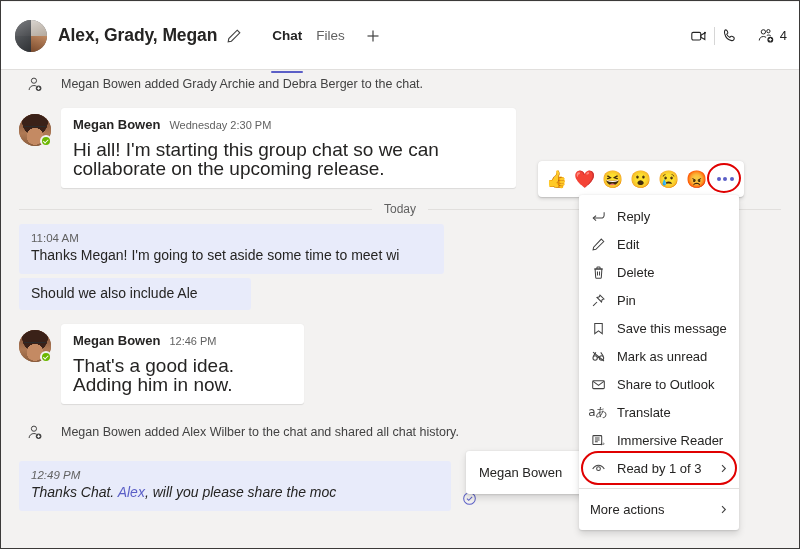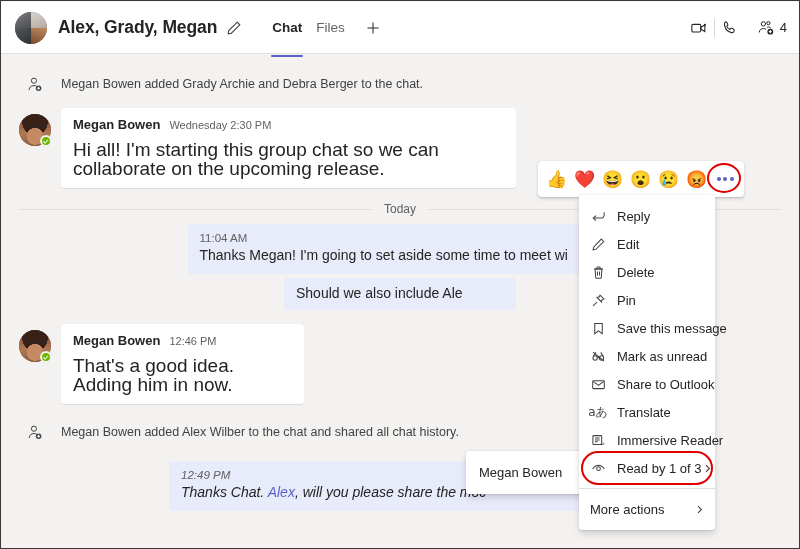--- a/index.html
+++ b/index.html
@@ -18,21 +18,21 @@
     box-sizing: border-box;
     border: 1px solid #3b3a39;
     background: #f3f2f1;
     overflow: hidden;
   }
 
   
   .header {
     position: absolute;
     top: 1px; left: 0; right: 0;
-    height: 52px;
+    height: 68px;
     background: #ffffff;
     border-bottom: 1px solid #e1dfdd;
     display: flex;
     align-items: center;
     padding: 0 12px 0 14px;
     box-sizing: border-box;
   }
   .group-avatar {
     width: 32px; height: 32px;
     border-radius: 50%;
@@ -246,21 +246,21 @@
   }
   .date-divider .label {
     font-size: 12px;
     color: #616161;
     padding: 0 12px;
   }
 
   
   .out-row {
     display: flex;
-    justify-content: center;
+    justify-content: flex-start;
     margin-top: 4px;
   }
   .out-bubble {
     background: #e8ebfa;
     border-radius: 3px;
     padding: 8px 12px 9px 12px;
     box-sizing: border-box;
     max-width: 620px;
     position: relative;
   }
@@ -329,21 +329,21 @@
     border-radius: 17px / 15px;
     box-sizing: border-box;
     pointer-events: none;
   }
 
   
   .ctx-menu {
     position: absolute;
     top: 194px;
     left: 578px;
-    width: 136px;
+    width: 160px;
     background: #ffffff;
     border-radius: 3px;
     box-shadow: 0 3.2px 7.2px rgba(0,0,0,0.13), 0 0.6px 1.8px rgba(0,0,0,0.11);
     padding: 7px 0 7px 0;
     z-index: 30;
     box-sizing: border-box;
   }
   .ctx-item {
     display: flex;
     align-items: center;

